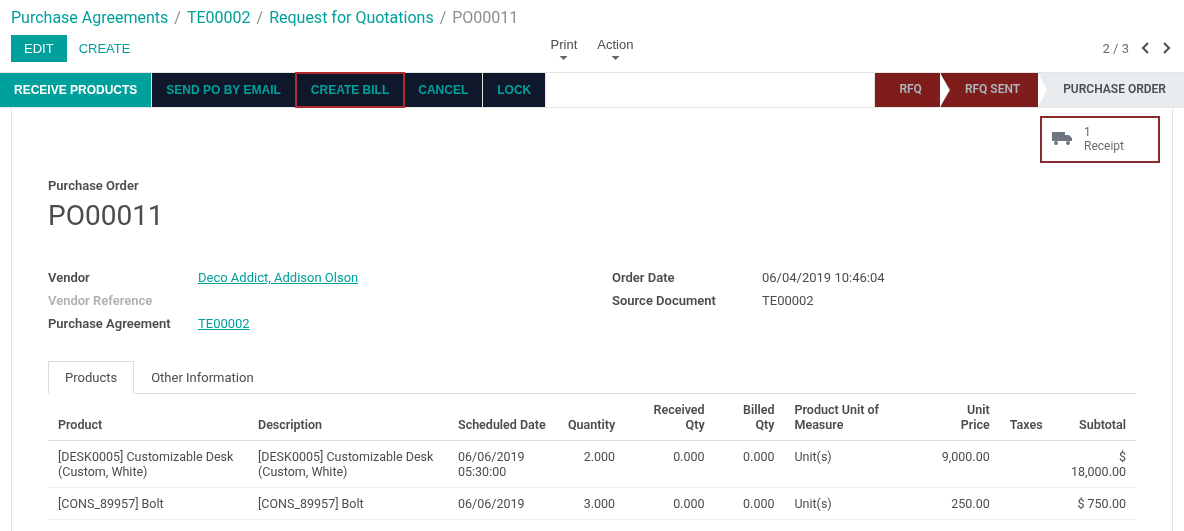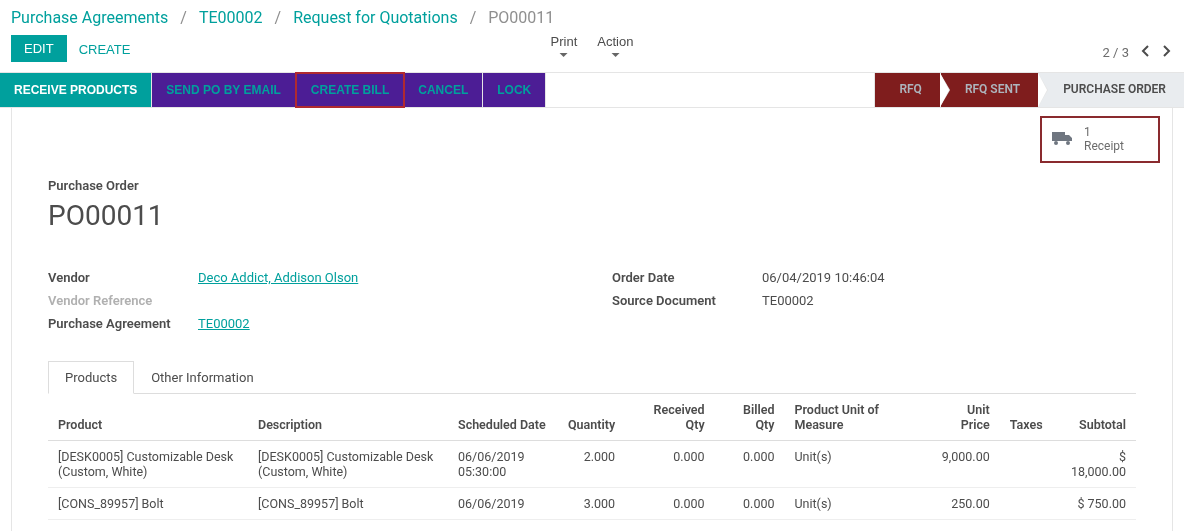--- a/index.html
+++ b/index.html
@@ -12,21 +12,21 @@
   }
   a { text-decoration: none; }
   .teal { color: #00a09d; }
 
   
   .breadcrumb-row {
     padding: 8px 11px 2px 11px;
     font-size: 16px;
     display: flex;
     align-items: center;
-    gap: 12px;
+    gap: 6px;
   }
   .breadcrumb-row .sep { color: #8f8f8f; }
   .breadcrumb-row .current { color: #8f8f8f; }
 
   
   .control-bar {
     display: flex;
     align-items: center;
     padding: 6px 11px 10px 11px;
   }
@@ -105,21 +105,21 @@
     background: #00a09d;
     color: #fff;
     border: none;
     padding: 9px 14px;
     font-size: 12px;
     font-weight: 600;
     cursor: pointer;
     border-right: 1px solid #e5e5e5;
   }
   .status-btn.secondary {
-    background: #4c1d95;
+    background: #0f172a;
     color: #00a09d;
   }
   .status-btn.highlighted {
     border: 2px solid #b02a30 !important;
     margin: -1px;
     z-index: 1;
     position: relative;
   }
   .status-right {
     margin-left: auto;
@@ -271,21 +271,21 @@
 <div class="breadcrumb-row">
   <a class="teal">Purchase Agreements</a>
   <span class="sep">/</span>
   <a class="teal">TE00002</a>
   <span class="sep">/</span>
   <a class="teal">Request for Quotations</a>
   <span class="sep">/</span>
   <span class="current">PO00011</span>
 </div>
 
-<div class="control-bar" style="position:relative;align-items:flex-end;">
+<div class="control-bar" style="position:relative;">
   <button class="btn-primary">EDIT</button>
   <button class="btn-link">CREATE</button>
 
   <div class="control-center">
     <button class="dropdown-btn">
       <span>Print</span>
       <span class="caret-down"></span>
     </button>
     <button class="dropdown-btn">
       <span>Action</span>

